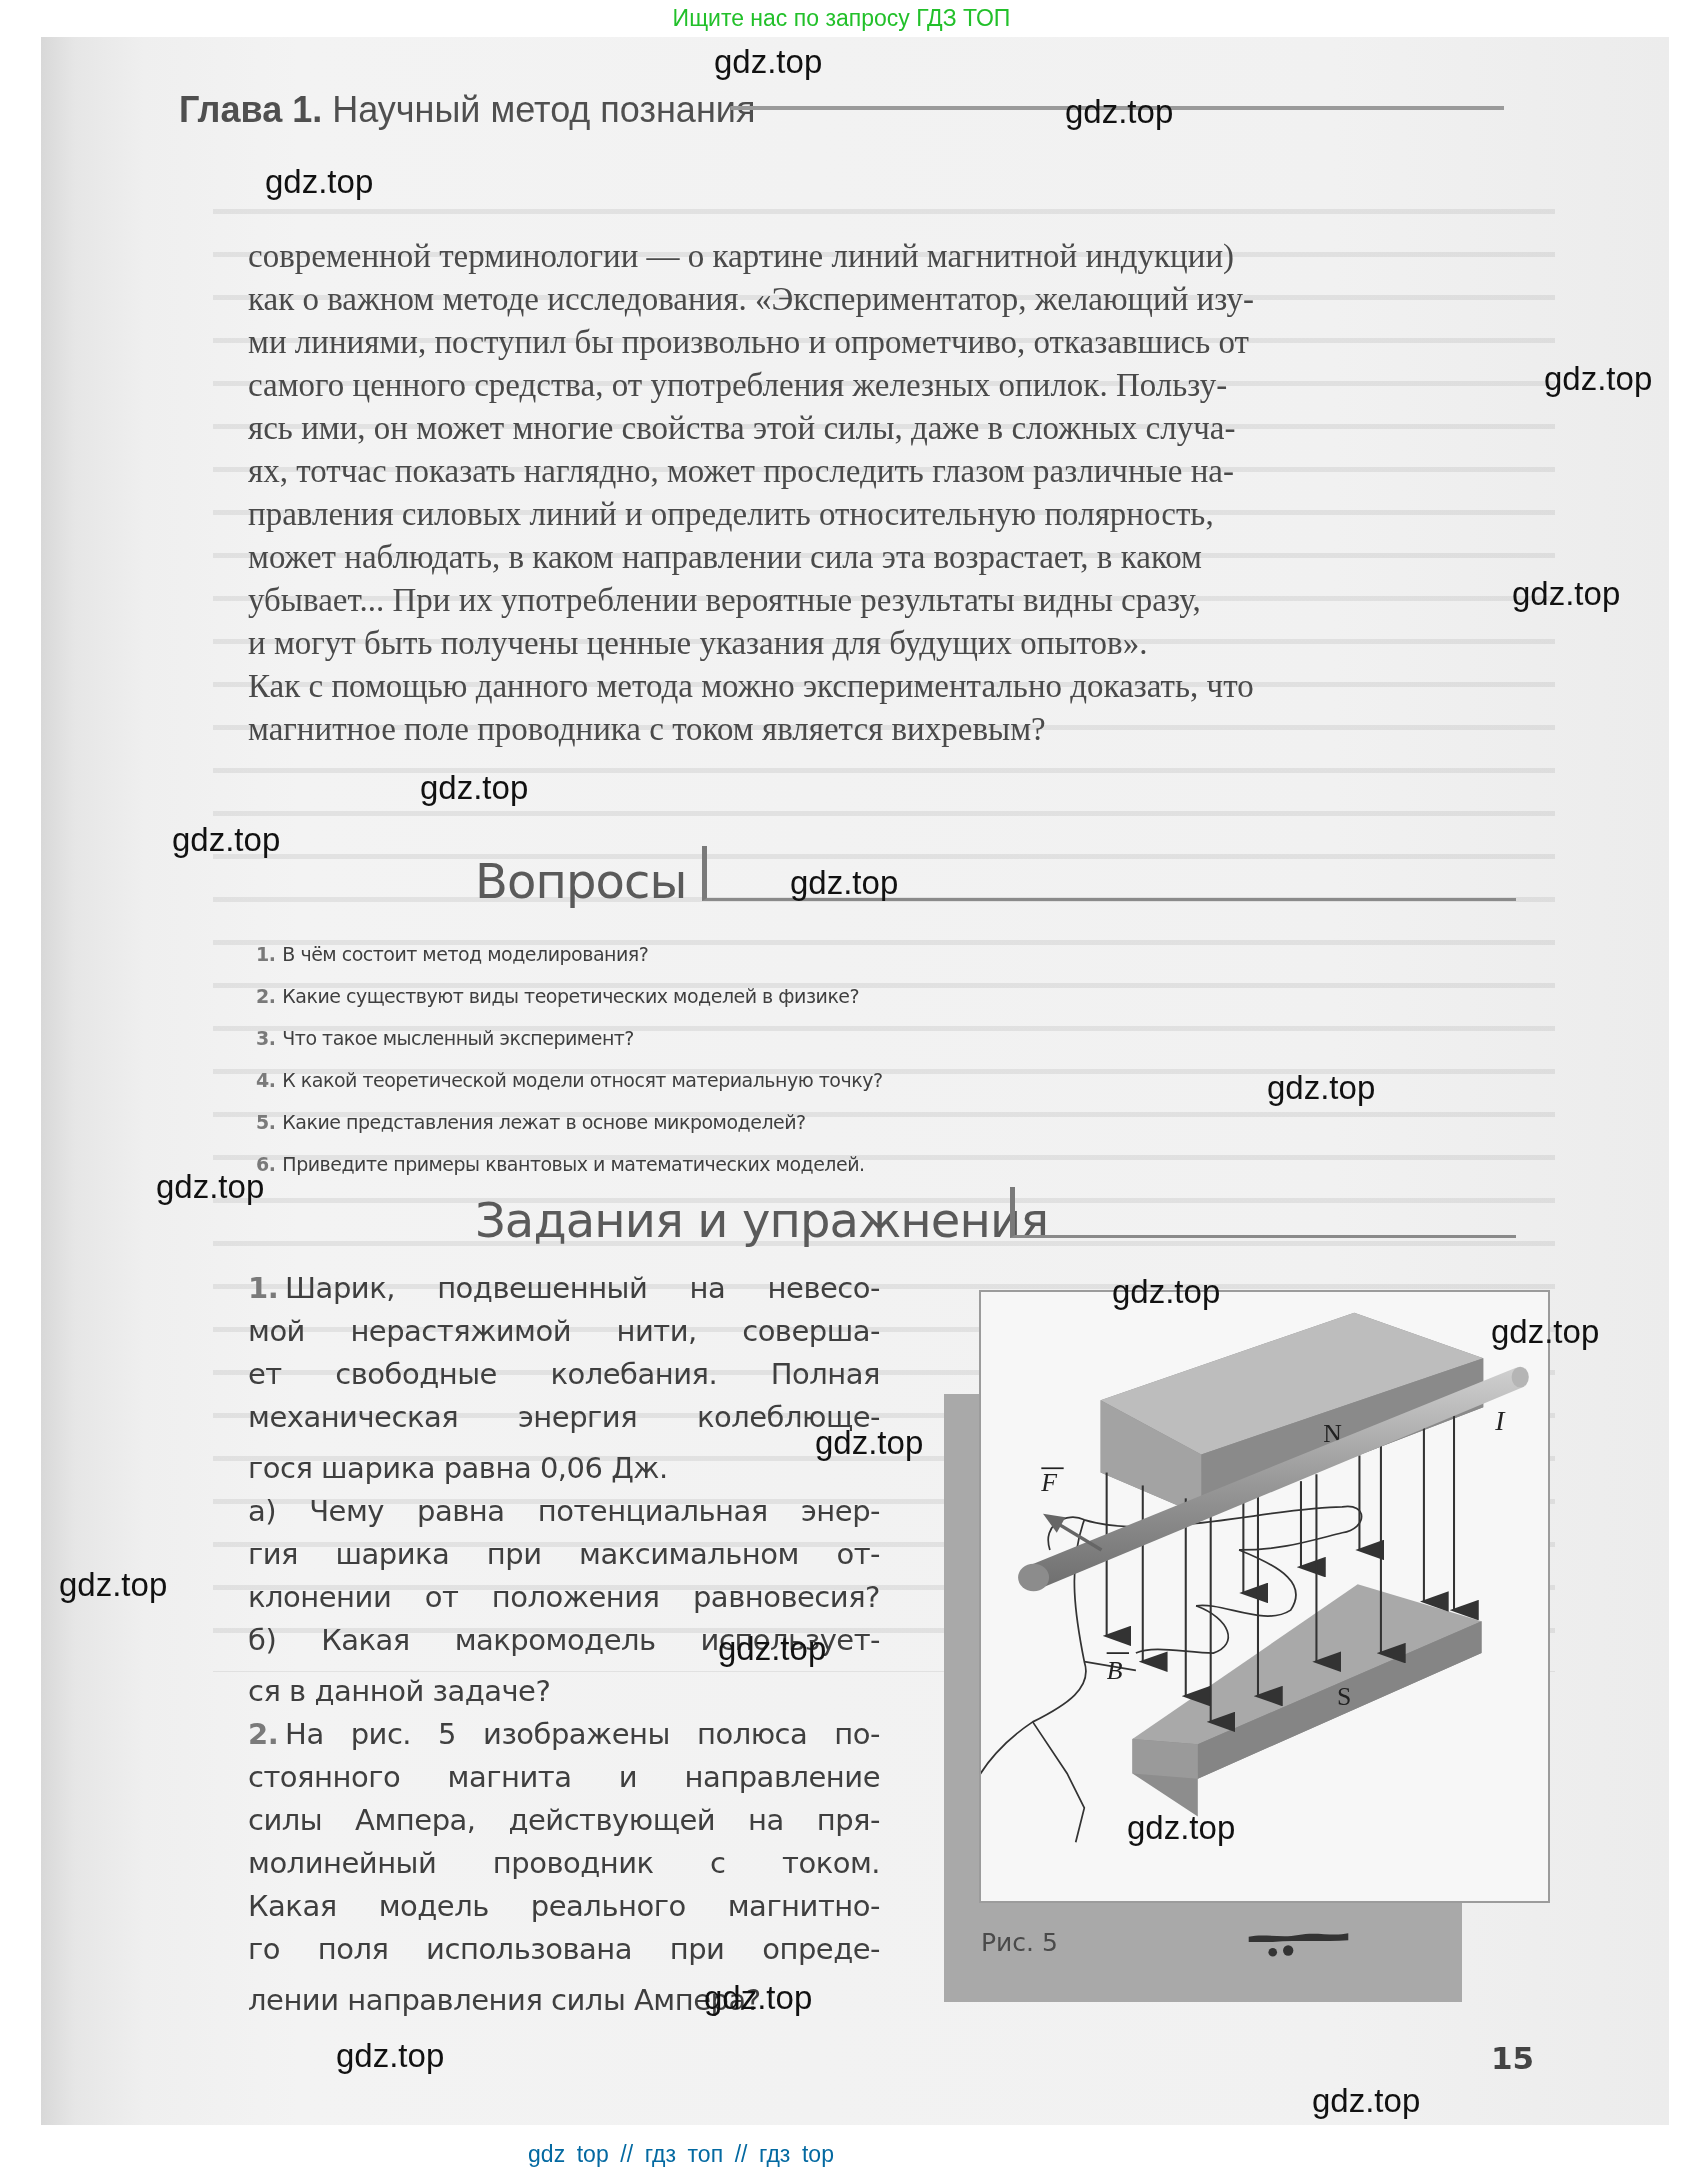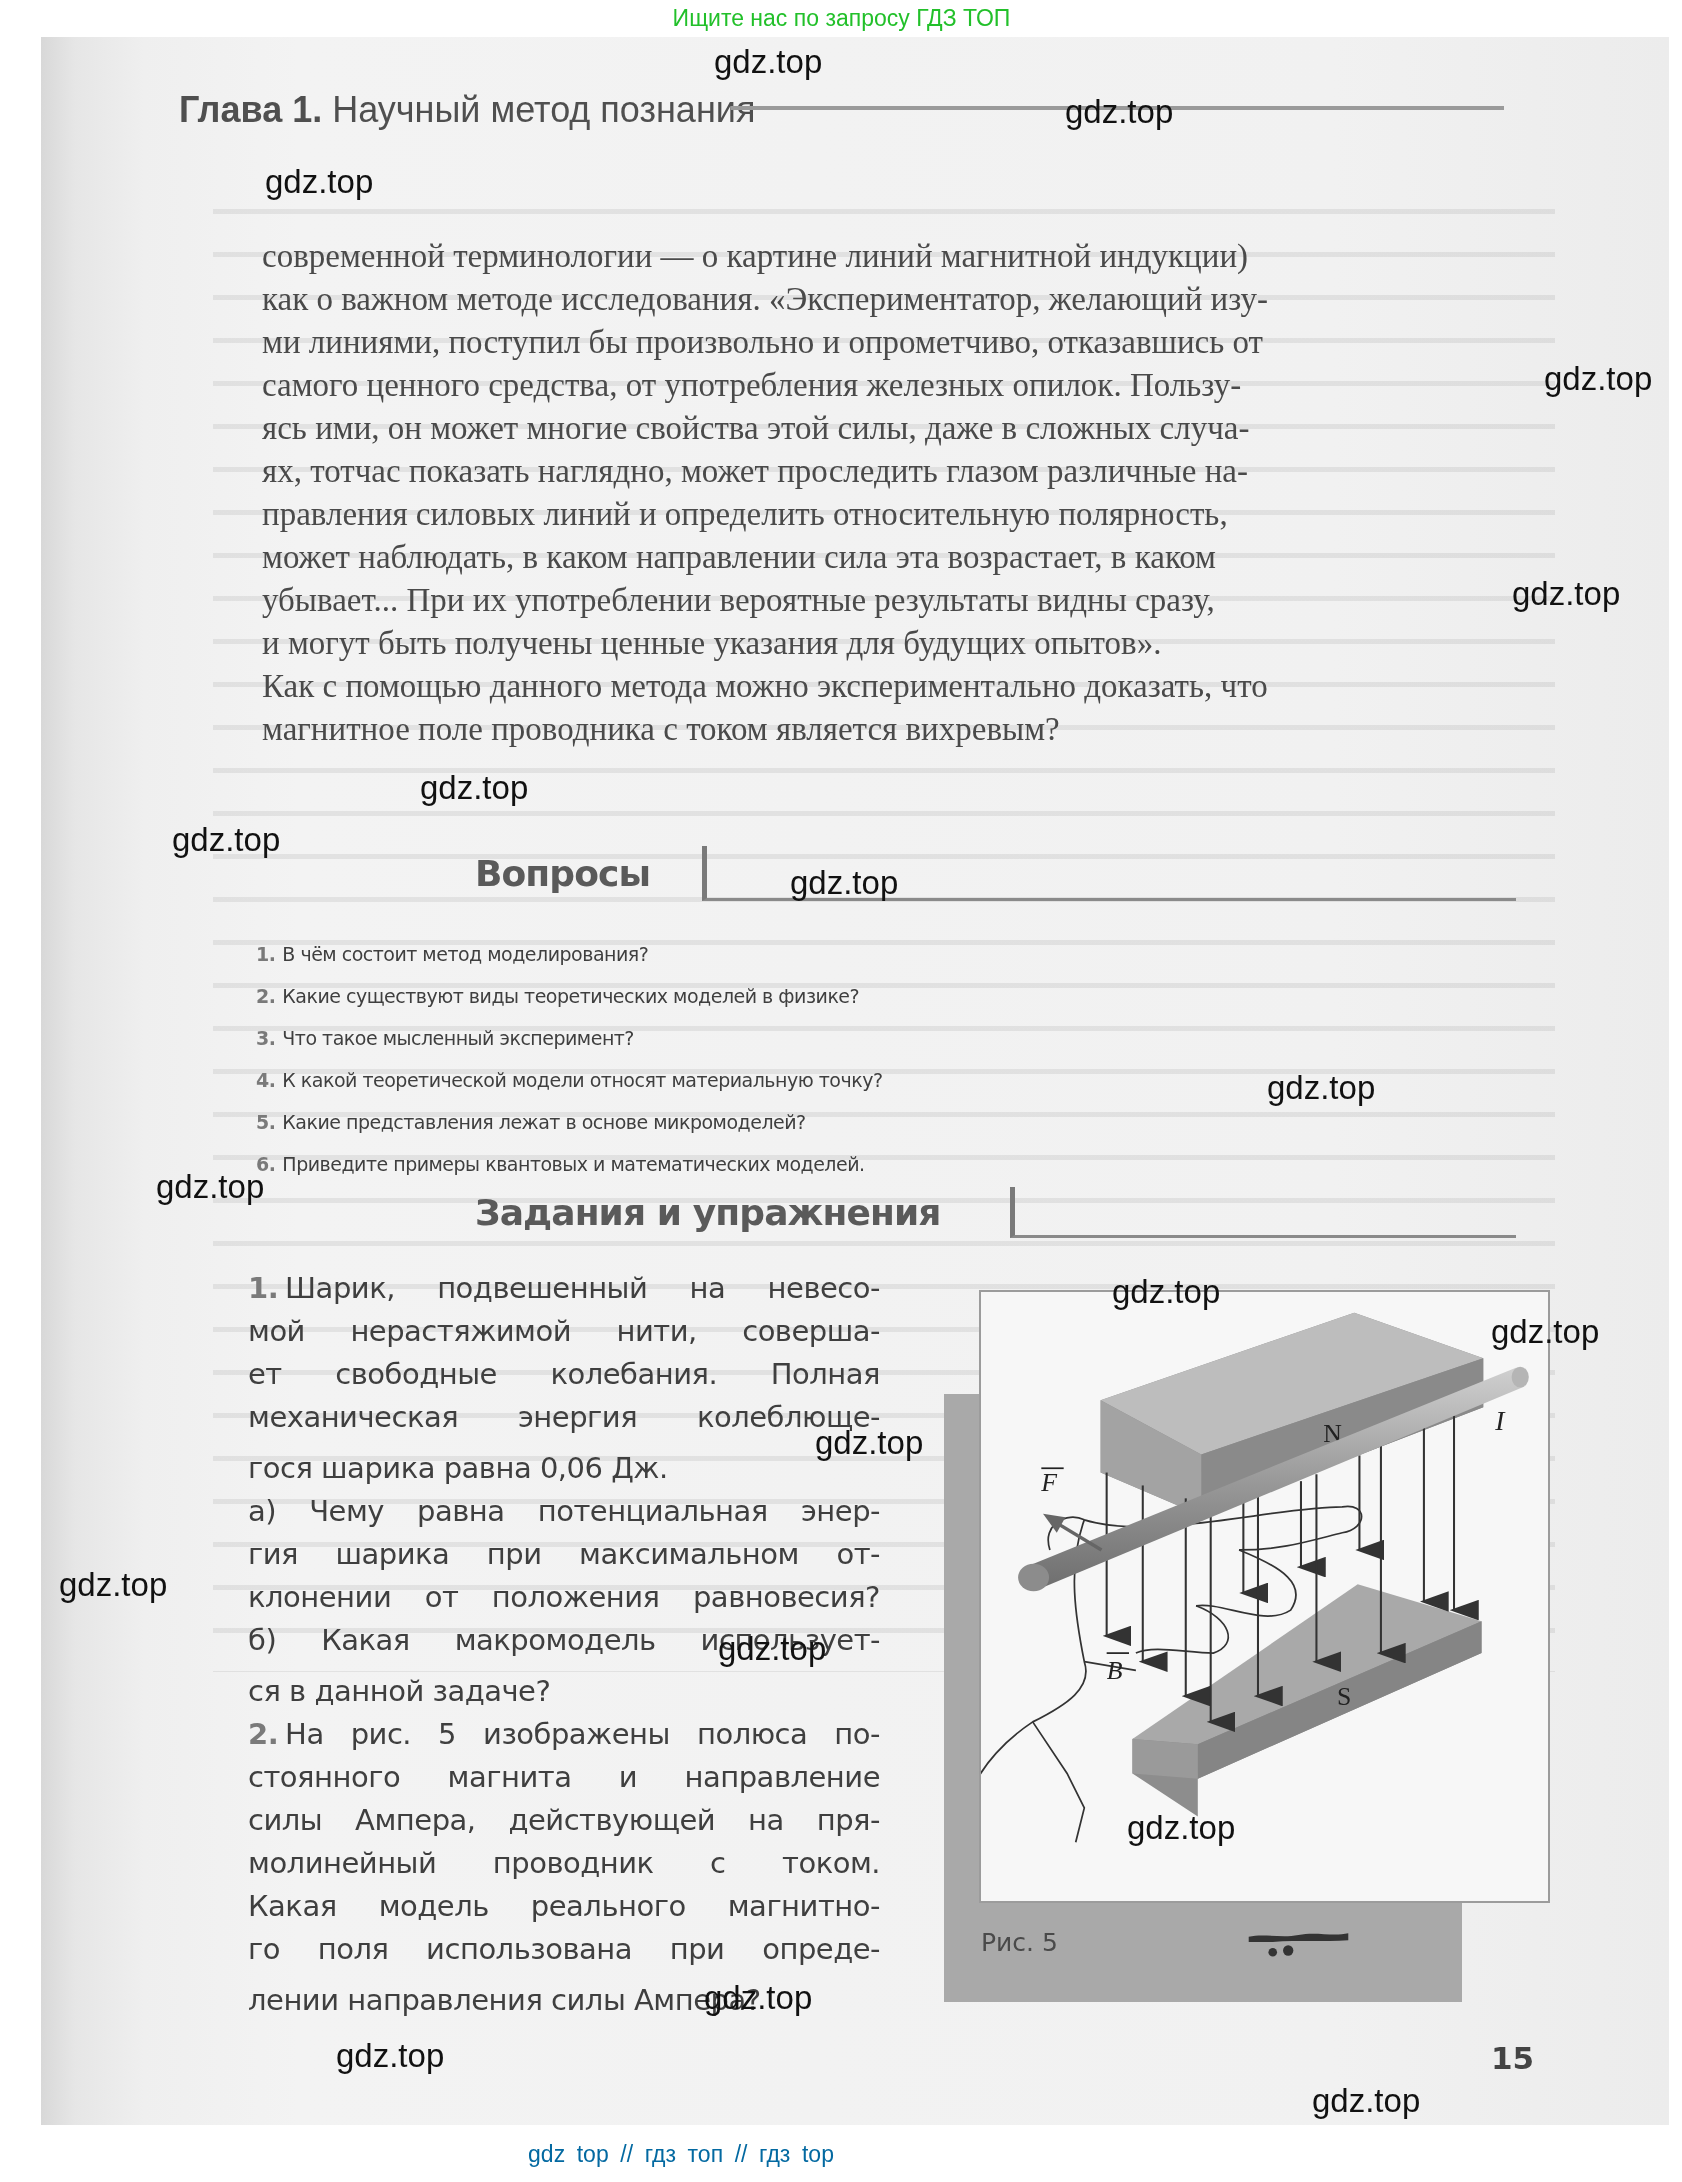--- a/index.html
+++ b/index.html
@@ -6,24 +6,24 @@
   body { width:1683px; height:2183px; position:relative; background:#ffffff; overflow:hidden; font-family:"Liberation Sans", sans-serif; }
   .banner-top { position:absolute; left:0; top:0; width:1683px; height:37px; display:flex; align-items:center; justify-content:center; color:#22c02a; font-size:23px; font-family:"Liberation Sans", sans-serif; }
   .banner-bottom { position:absolute; left:0; top:2125px; width:1362px; height:58px; display:flex; align-items:center; justify-content:center; color:#0369a1; font-size:23px; font-family:"Liberation Sans", sans-serif; word-spacing:5.2px;text-align:right; }
   .page { position:absolute; left:41px; top:37px; width:1628px; height:2088px;
           background: linear-gradient(90deg, #d8d8d8 0px, #e6e6e6 34px, #efefef 103px, #f3f3f3 258px, #f1f1f1 1291px, #ececec 1628px); }
   .ghost { position:absolute; left:172px; top:172px; width:1342px; height:1463px; opacity:0.07;
            background: repeating-linear-gradient(180deg, #000 0px, #000 5.2px, transparent 5.2px, transparent 43px); }
   .running-head { position:absolute; left:138px; top:52px; font-size:36px; color:#4f4f4f; white-space:nowrap; }
   .running-head b { font-weight:bold; }
   .head-rule { position:absolute; left:690px; top:69px; width:773px; height:4.3px; background:#9a9a9a; }
-  .body-text { position:absolute; left:207px; top:198px; width:1253px; font-family:"Liberation Serif", serif; font-size:33px; line-height:43px; color:#4a4a4a; text-align:justify;margin-left:14px; }
+  .body-text { position:absolute; left:207px; top:198px; width:1253px; font-family:"Liberation Serif", serif; font-size:33px; line-height:43px; color:#4a4a4a; text-align:justify; }
   .body-text p { margin:0; text-align-last:auto; }
   .body-text p.last { text-align-last:left; }
-  .section-heading { position:absolute; font-family:"DejaVu Sans", sans-serif; font-weight:bold; font-size:36px; color:#5a5a5a; letter-spacing:-0.9px; white-space:nowrap; }
+  .section-heading { position:absolute; font-family:"DejaVu Sans", sans-serif; font-weight:normal; font-size:48px; color:#5a5a5a; letter-spacing:-0.9px; white-space:nowrap; }
   .section-bracket { position:absolute; border-left:5.2px solid #7a7a7a; border-bottom:3.4px solid #8a8a8a; }
   .questions { position:absolute; left:207px; top:888px; width:1205px; margin:8px; padding:0; list-style:none; font-family:"DejaVu Sans", sans-serif; font-size:19px; line-height:42px; color:#3f3f3f; letter-spacing:-0.5px; }
   .questions li { white-space:nowrap; }
   .num { font-weight:bold; color:#7a7a7a; margin-right:6.9px; }
   .tasks { position:absolute; left:207px; top:1230px; width:632px; font-family:"DejaVu Sans", sans-serif; font-size:29px; line-height:43px; color:#3f3f3f; letter-spacing:-0.5px; }
   .tasks p { margin:0; text-align:justify; text-align-last:justify; }
   .tasks p.end { text-align-last:left;margin-top:8px; }
   .fig-backdrop { position:absolute; left:903px; top:1357px; width:518px; height:608px; background:#a9a9a9; }
   .fig-frame { position:absolute; left:938px; top:1253px; width:571px; height:613px; background:#f7f7f7; border:2.6px solid #9c9c9c; box-sizing:border-box; }
   .fig-caption { position:absolute; left:940px; top:1891px; font-family:"DejaVu Sans", sans-serif; font-size:25px; color:#4a4a4a; }

